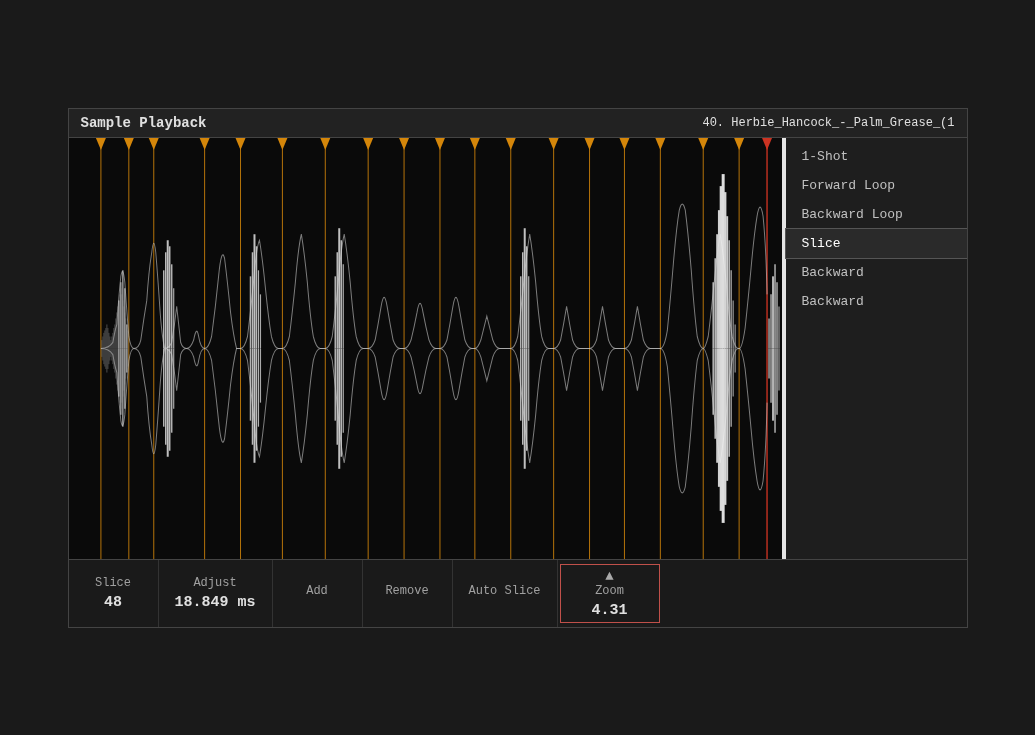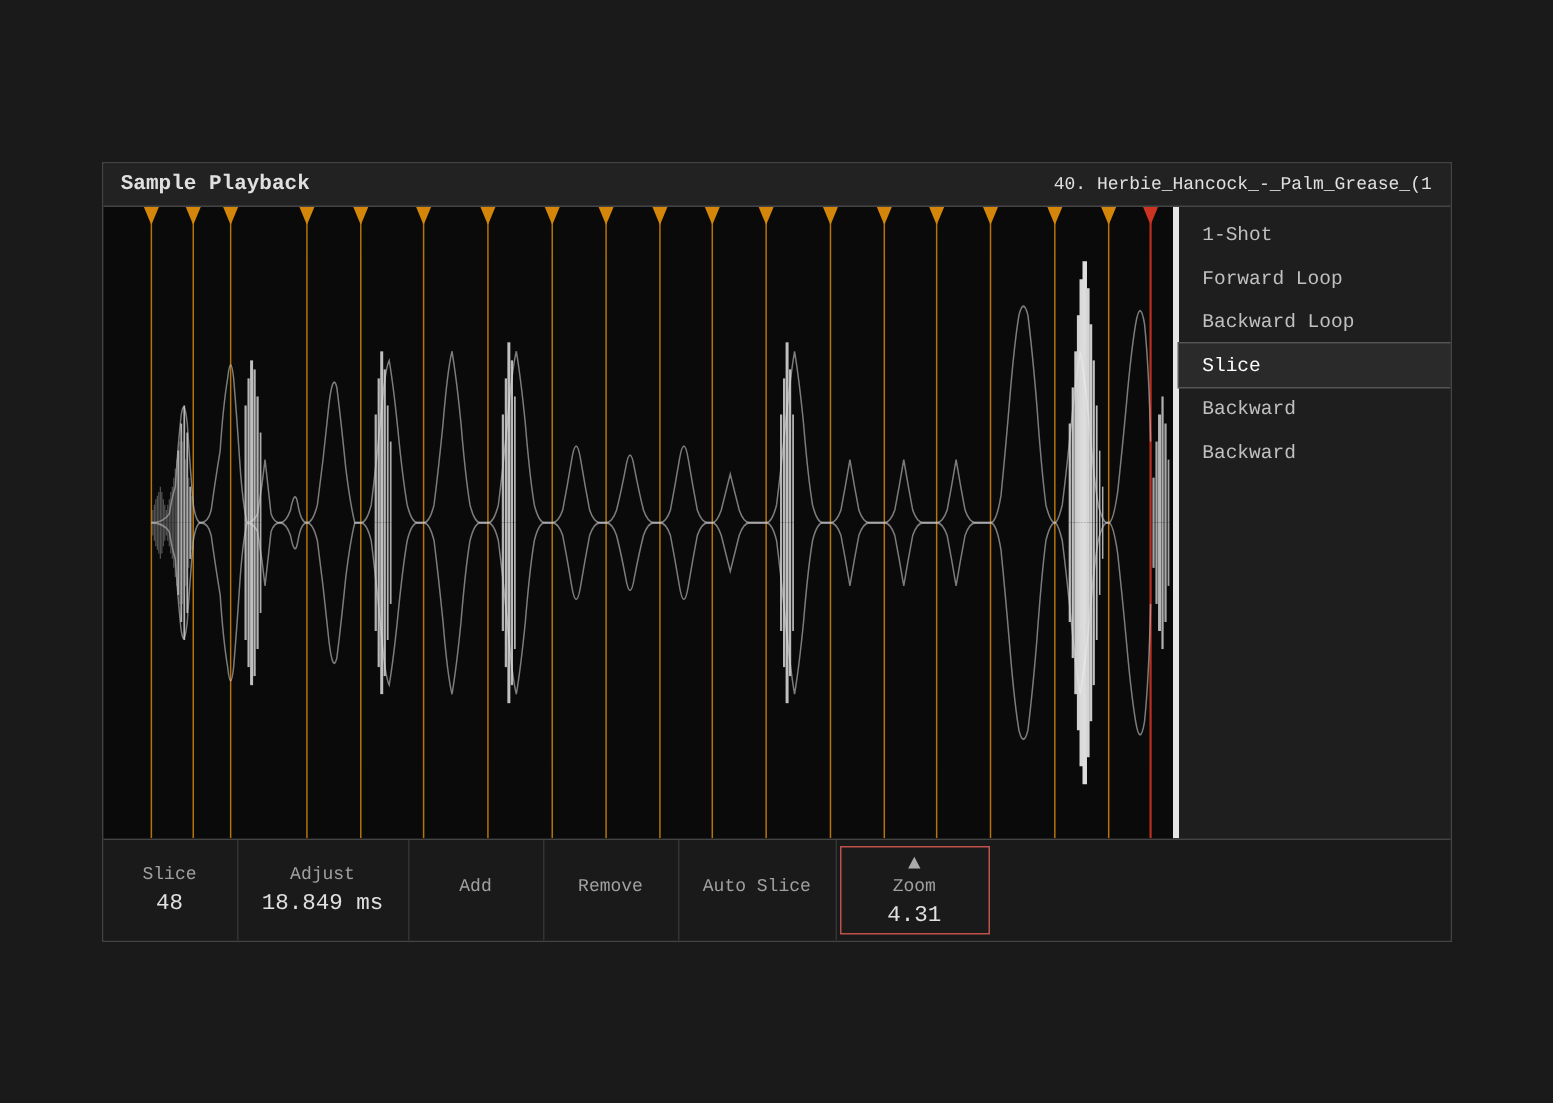--- a/index.html
+++ b/index.html
@@ -99,20 +99,21 @@
       border-right: none;
     }
     .ctrl-label {
       font-size: 12px;
       color: #a0a0a0;
       margin-bottom: 4px;
     }
     .ctrl-value {
       font-size: 15px;
       color: #e0e0e0;
+      font-weight: bold;
     }
     
     .waveform-svg {
       width: 100%;
       height: 100%;
       display: block;
     }
     .zoom-up-arrow {
       font-size: 14px;
       color: #aaa;

